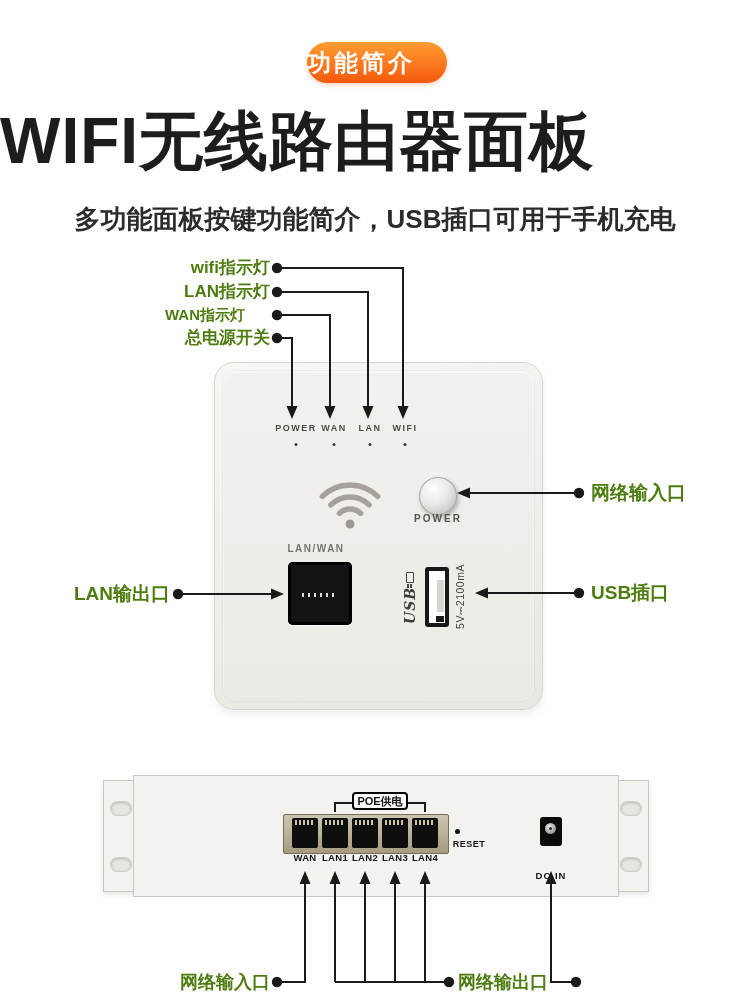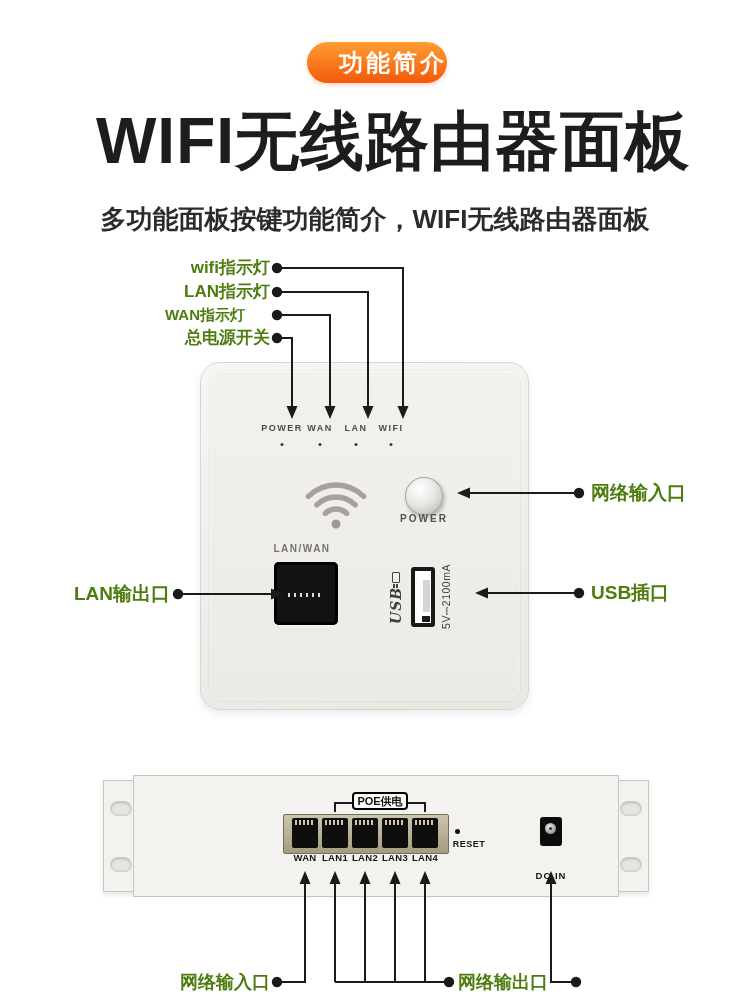--- a/index.html
+++ b/index.html
@@ -2,43 +2,43 @@
 <html><head>
 <meta charset="utf-8">
 <style>
   html,body { margin:0; padding:0; background:#ffffff; }
   .stage { position:relative; width:750px; height:1000px; background:#ffffff; overflow:hidden;
            font-family:"Liberation Sans","DejaVu Sans",sans-serif; }
 
   
   .badge { position:absolute; left:307px; top:42px; width:140px; height:41px; border-radius:21px;
            background:linear-gradient(180deg,#ff9d33 0%,#f4590b 100%);
-           display:flex; align-items:center; justify-content:flex-end;
+           display:flex; align-items:center; justify-content:flex-start;
            box-shadow:0 2px 4px rgba(244,89,11,.25); }
   .badge span { color:#ffffff; font-size:24px; font-weight:bold; letter-spacing:3px; }
-  .title { position:absolute; left:0; top:98px; width:690px; margin:0; text-align:right;
+  .title { position:absolute; left:0; top:98px; width:690px; margin:0; text-align:left;
            font-size:64px; font-weight:bold; color:#1d1d1d; letter-spacing:1px; white-space:nowrap; }
   .subtitle { position:absolute; left:0; top:202px; width:750px; text-align:center;
               font-size:26px; font-weight:600; color:#2b2b2b; white-space:nowrap; }
 
   
   .ann { position:absolute; color:#4d7c0f; font-weight:600; white-space:nowrap; line-height:20px; }
   #ann-wifi-led  { right:480px; top:258px; font-size:17px; }
   #ann-lan-led   { right:480px; top:282px; font-size:17px; }
   #ann-wan-led   { right:505px; top:305px; font-size:15px; }
   #ann-power-led { right:480px; top:328px; font-size:17px; }
   #ann-main-switch { left:591px; top:483px; font-size:19px; }
   #ann-lan-output  { right:580px; top:584px; font-size:19px; }
   #ann-usb         { left:591px; top:583px; font-size:19px; }
   #ann-net-in   { right:480px; top:972px; font-size:18px; }
   #ann-net-out  { left:458px;  top:972px; font-size:18px; }
   #ann-power-in { left:586px;  top:972px; font-size:18px;margin-top:38px; }
 
   
-  .panel { position:absolute; left:200px; top:362px; width:327px; height:346px; border-radius:20px;
+  .panel { position:absolute; left:214px; top:362px; width:327px; height:346px; border-radius:20px;
            background:linear-gradient(165deg,#f7f6f3,#e9e7e2); border:1px solid #d9d6d0;
            box-shadow:0 4px 9px rgba(0,0,0,.08); }
   .panel-inner { position:absolute; left:8px; top:8px; right:8px; bottom:8px; border-radius:13px;
                  background:linear-gradient(180deg,#f3f1ee,#eceae5);
                  box-shadow:inset 0 1px 2px rgba(255,255,255,.8), 0 0 0 1px rgba(0,0,0,.035); }
   .led-label { position:absolute; top:60px; transform:translateX(-50%); font-size:9px;
                letter-spacing:1.5px; color:#4c4a46; font-weight:bold; }
   .led-dot { position:absolute; top:80px; width:3px; height:3px; border-radius:50%;
              background:#3c3a36; transform:translateX(-50%); }
   .wifi-icon { position:absolute; left:100px; top:103px; }
@@ -106,21 +106,21 @@
 </style>
 </head>
 <body>
 
 <div class="stage">
 
   <div class="badge">
     <span>功能简介</span>
   </div>
   <h1 class="title">WIFI无线路由器面板</h1>
-  <div class="subtitle">多功能面板按键功能简介，WIFI无线路由器面板</div>
+  <div class="subtitle">多功能面板按键功能简介，USB插口可用于手机充电</div>
 
   <div class="ann" id="ann-wifi-led">wifi指示灯</div>
   <div class="ann" id="ann-lan-led">LAN指示灯</div>
   <div class="ann" id="ann-wan-led">WAN指示灯</div>
   <div class="ann" id="ann-power-led">总电源开关</div>
   <div class="ann" id="ann-main-switch">网络输入口</div>
   <div class="ann" id="ann-lan-output">LAN输出口</div>
   <div class="ann" id="ann-usb">USB插口</div>
   <div class="ann" id="ann-net-in">网络输入口</div>
   <div class="ann" id="ann-net-out">网络输出口</div>

